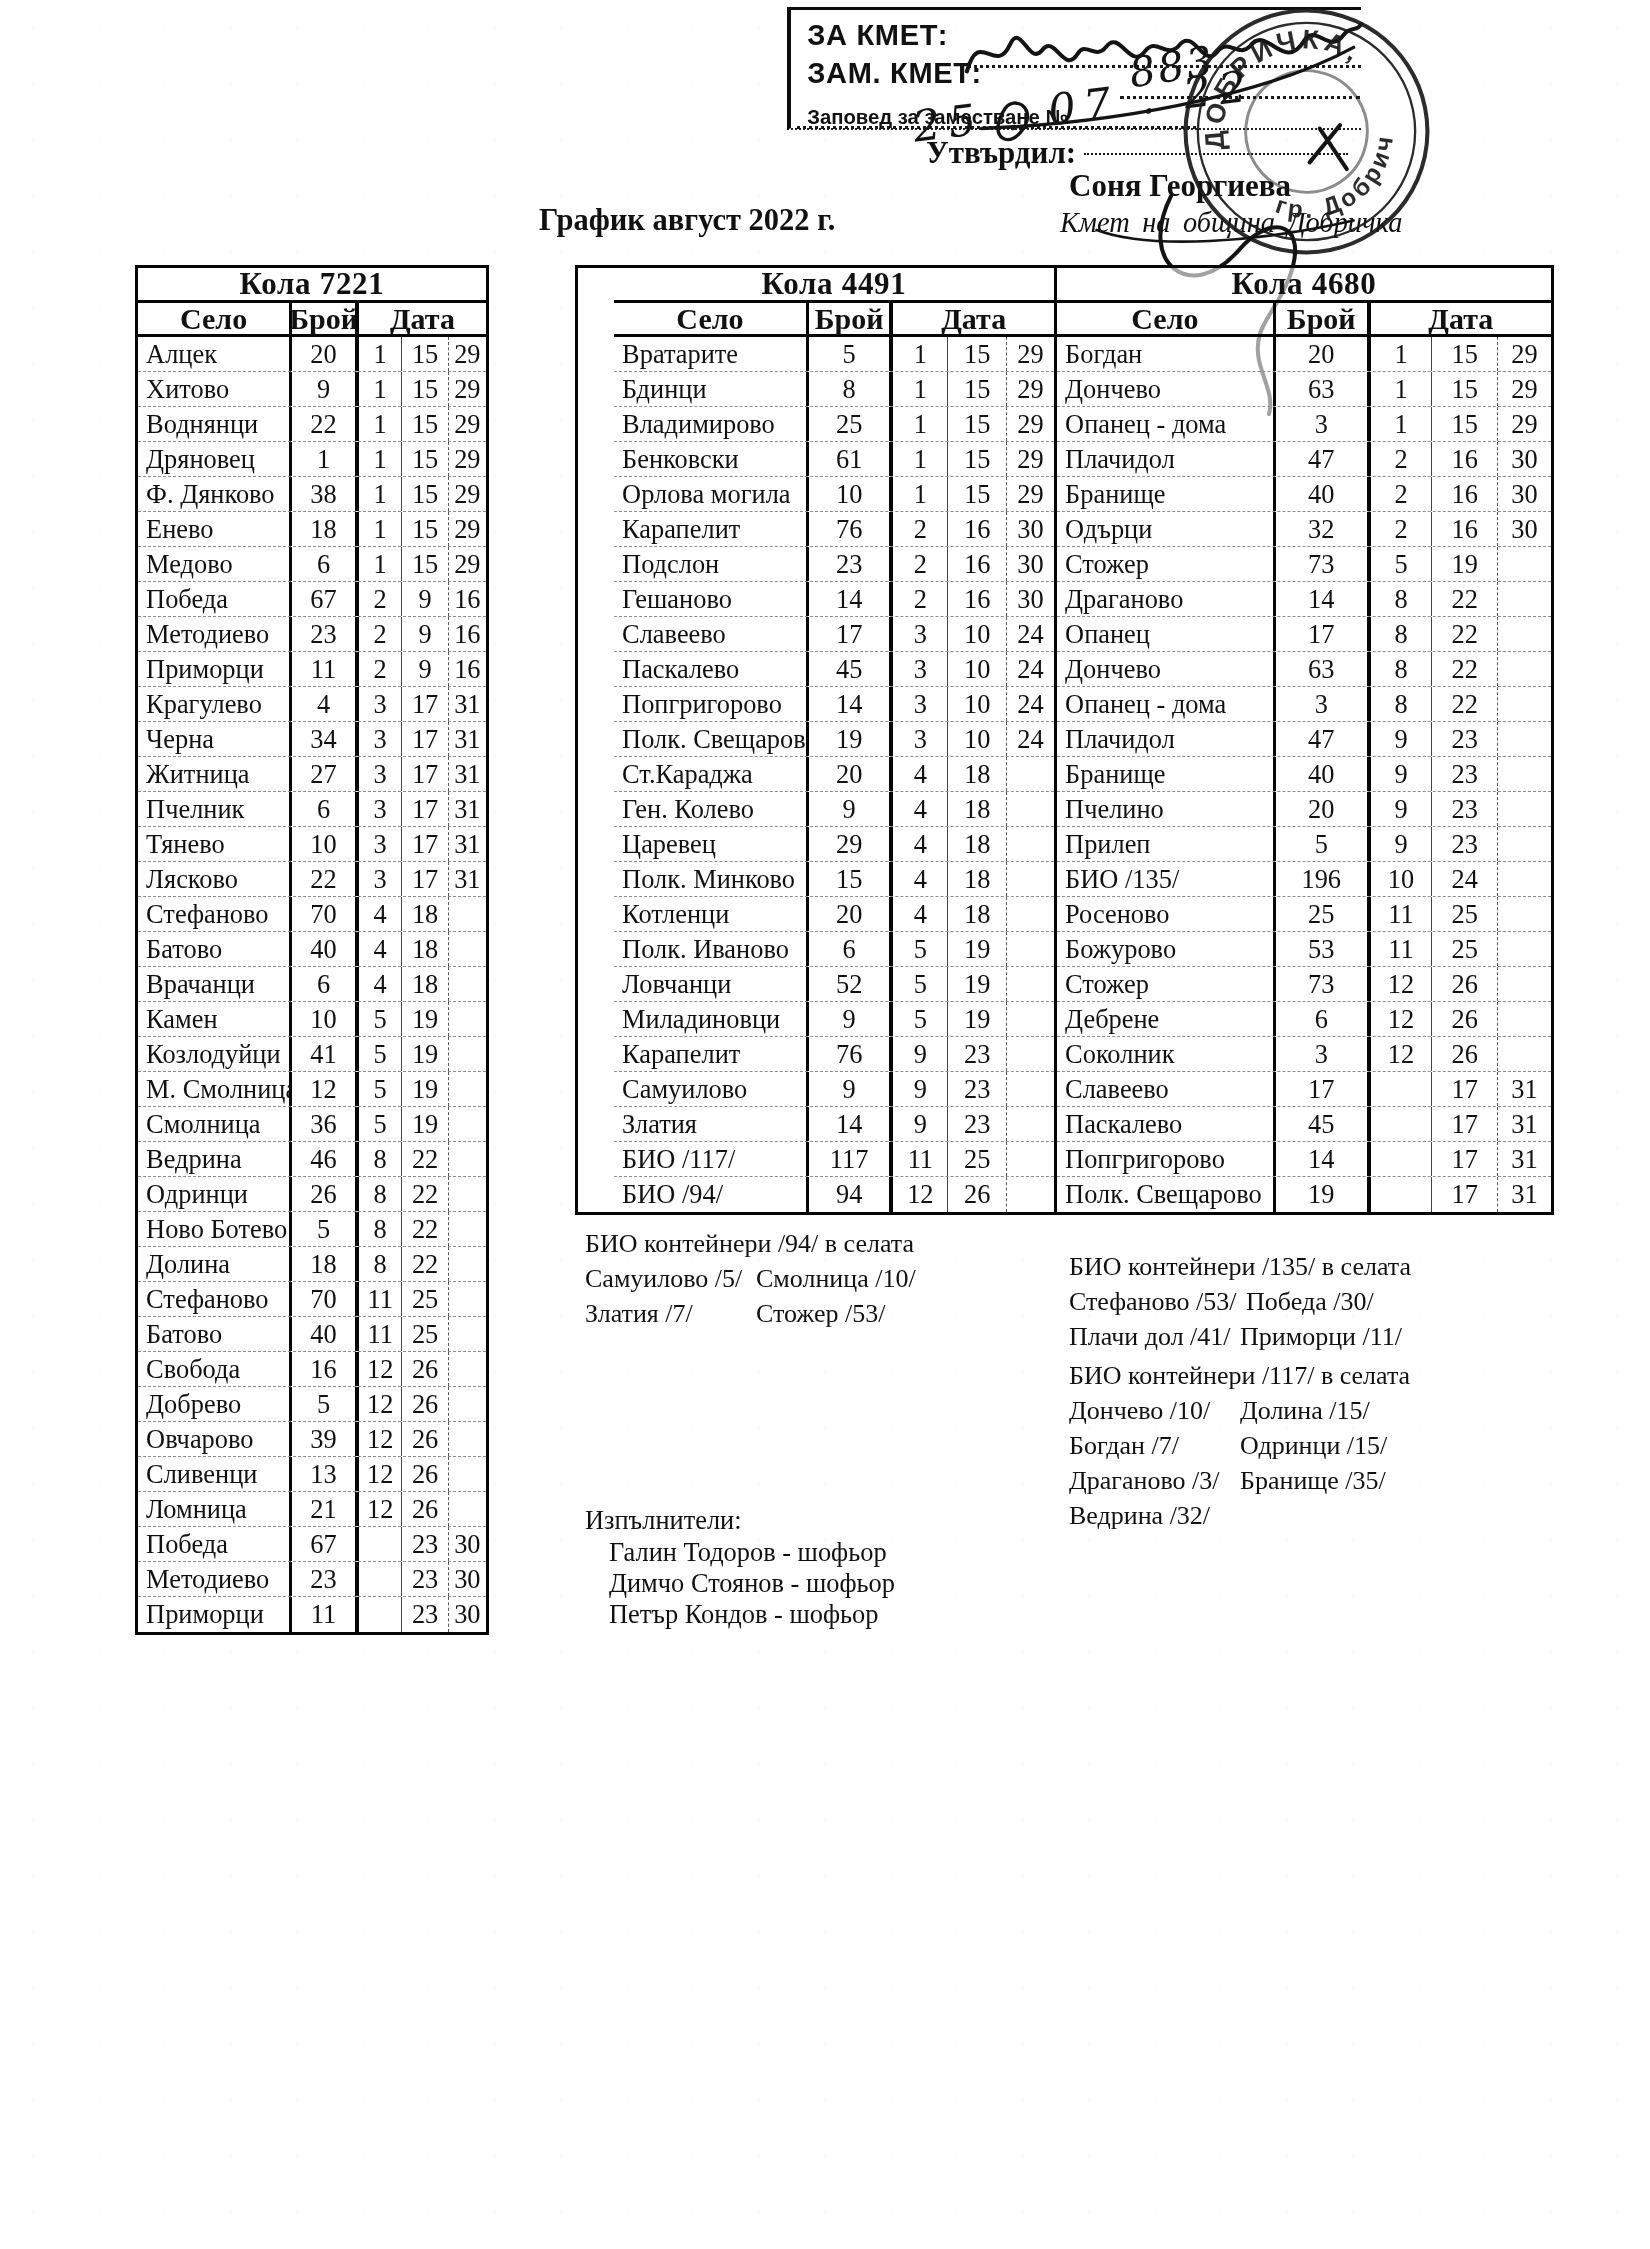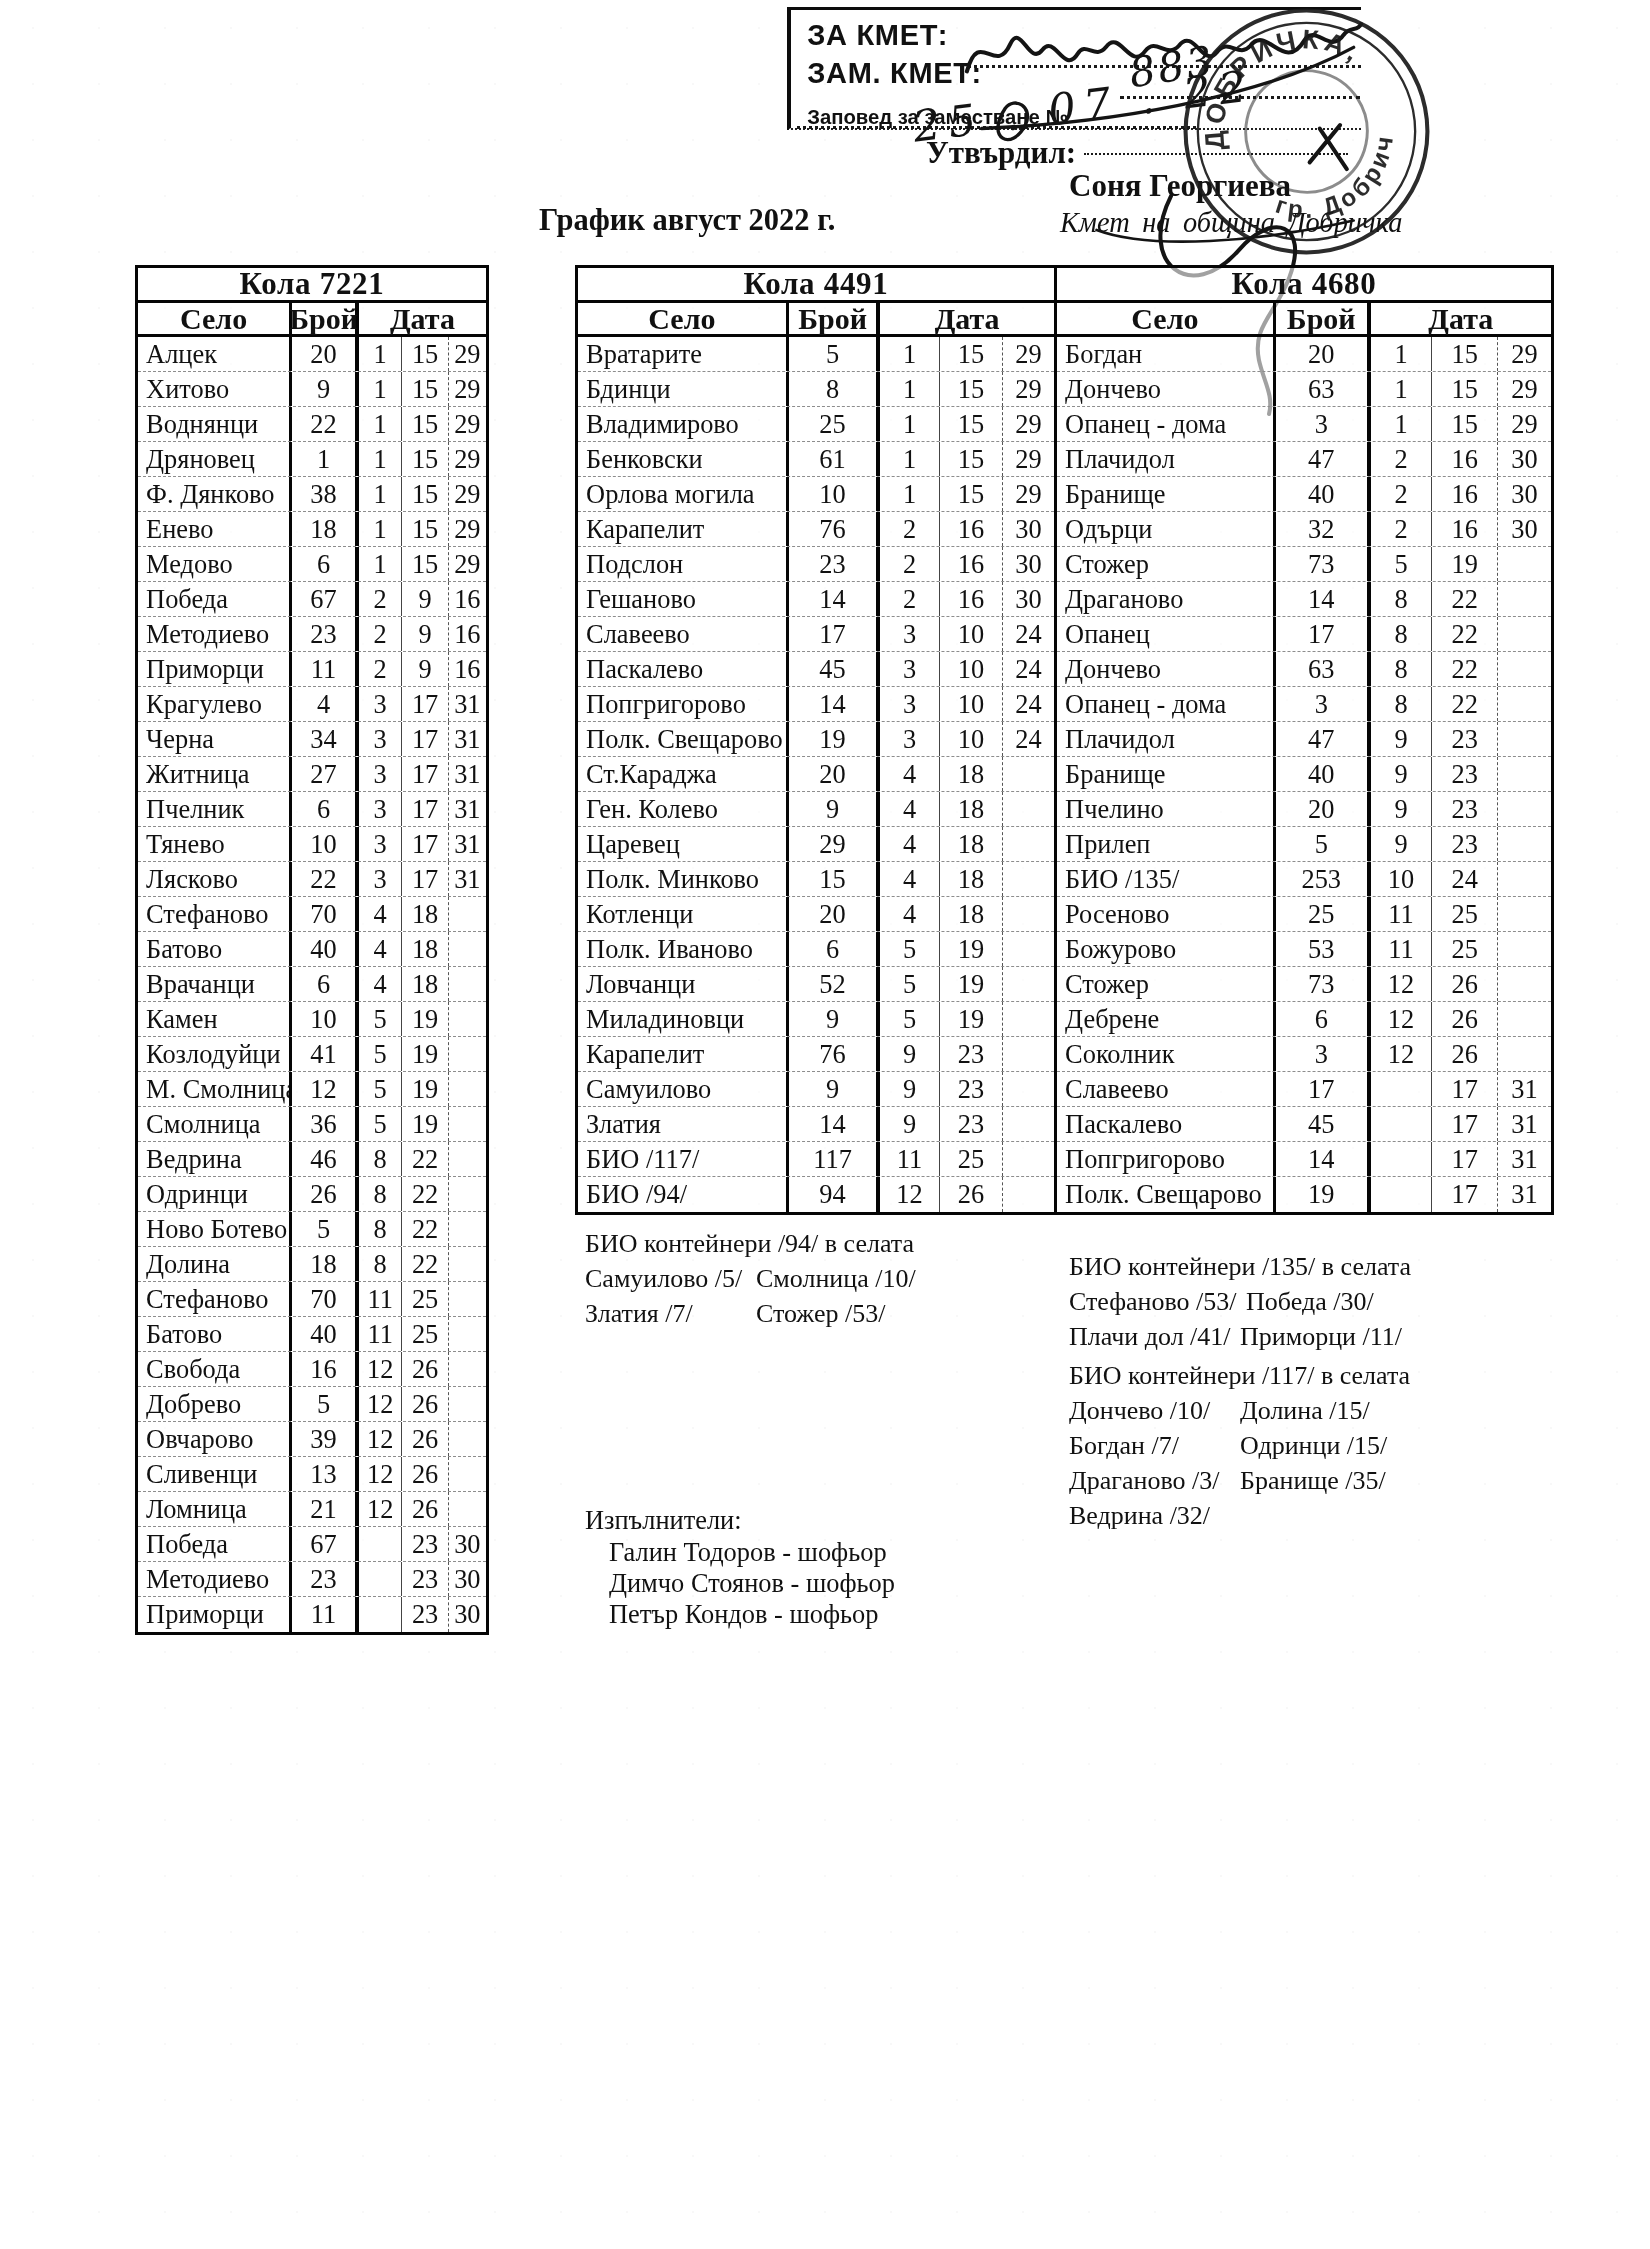--- a/index.html
+++ b/index.html
@@ -401,21 +401,21 @@
         <div class="trow">
           <div class="tc tc0">Приморци</div>
           <div class="tc tc1">11</div>
           <div class="tc tc2"></div>
           <div class="tc tc3">23</div>
           <div class="tc tc4">30</div>
         </div>
       </div>
   </div>
 
-  <div class="vtable" style="left:575px;width:482px;">
+  <div class="vtable" style="left:575px;width:482px;padding-left:36px;">
     <div class="ttitle">Кола 4491</div>
     <div class="thead">
       <div class="hc hc0">Село</div>
       <div class="hc hc1">Брой</div>
       <div class="hc hc2">Дата</div>
     </div>
     <div class="tbody">
         <div class="trow">
           <div class="tc tc0">Вратарите</div>
           <div class="tc tc1">5</div>
@@ -702,21 +702,21 @@
         </div>
         <div class="trow">
           <div class="tc tc0">Прилеп</div>
           <div class="tc tc1">5</div>
           <div class="tc tc2">9</div>
           <div class="tc tc3">23</div>
           <div class="tc tc4"></div>
         </div>
         <div class="trow">
           <div class="tc tc0">БИО /135/</div>
-          <div class="tc tc1">253</div>
+          <div class="tc tc1">196</div>
           <div class="tc tc2">10</div>
           <div class="tc tc3">24</div>
           <div class="tc tc4"></div>
         </div>
         <div class="trow">
           <div class="tc tc0">Росеново</div>
           <div class="tc tc1">25</div>
           <div class="tc tc2">11</div>
           <div class="tc tc3">25</div>
           <div class="tc tc4"></div>

